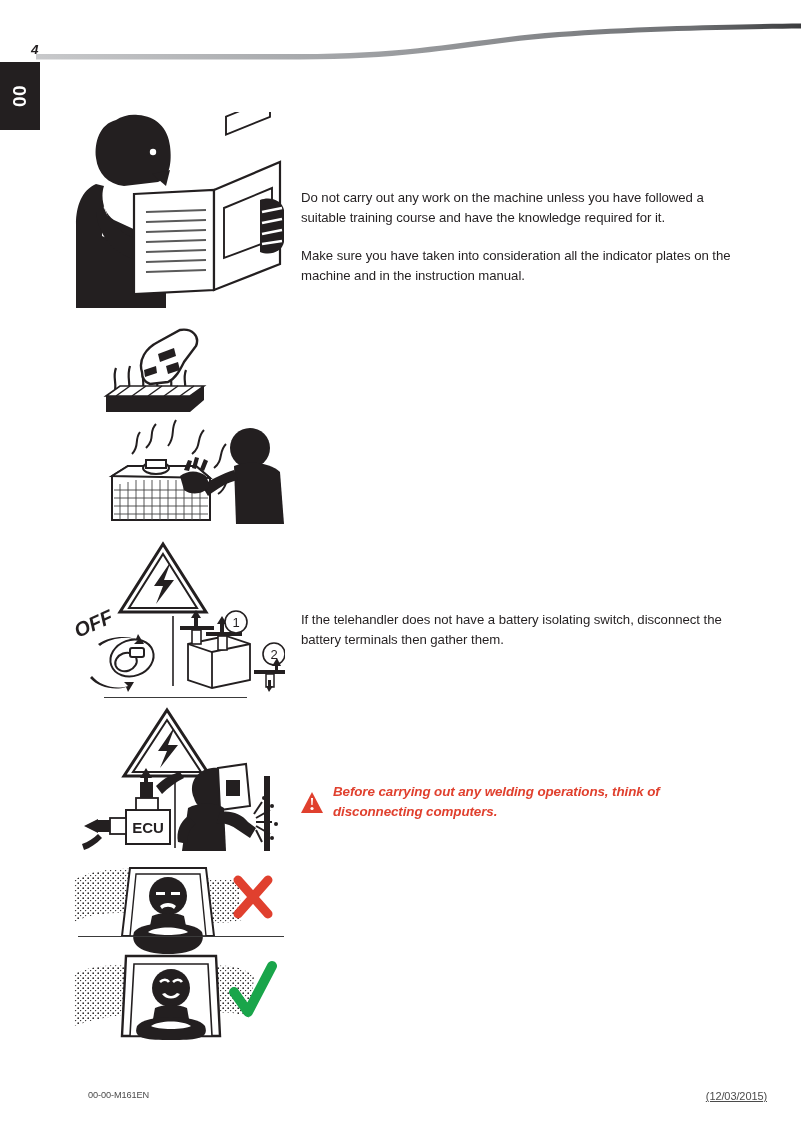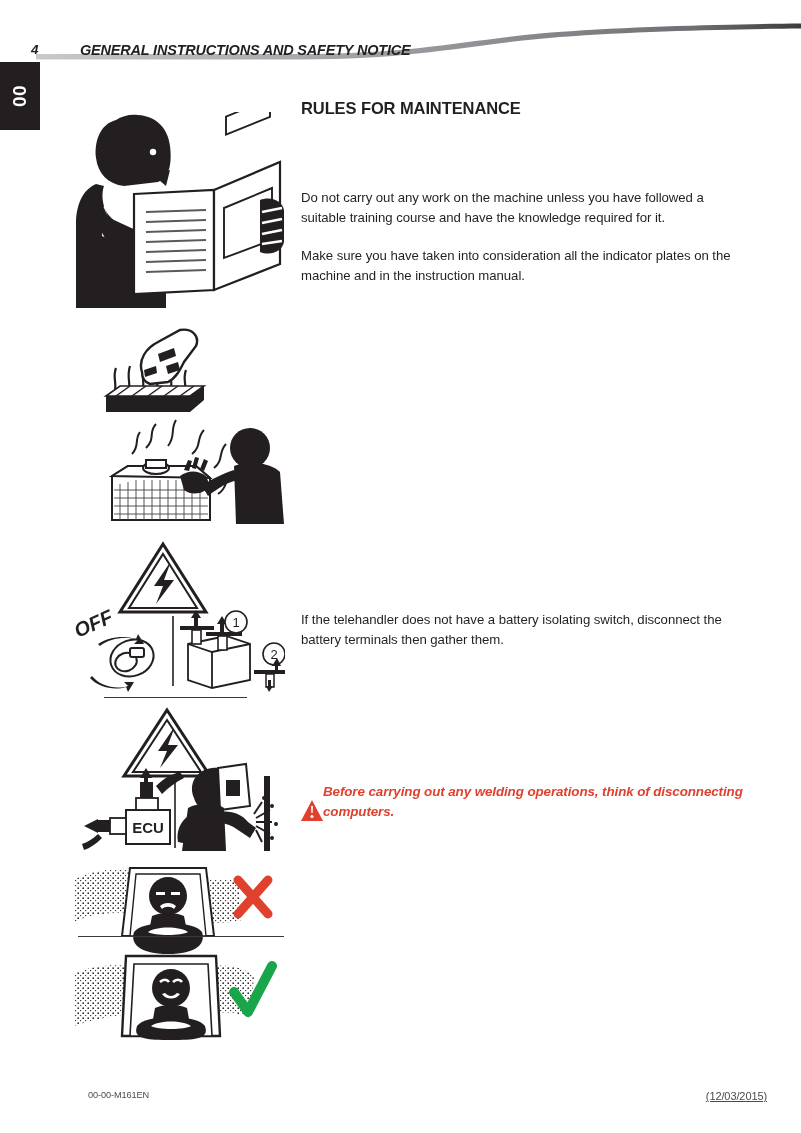--- a/index.html
+++ b/index.html
@@ -105,21 +105,22 @@
   #text-2 { left: 301px; top: 416px; width: 441px; }
   #text-3 { left: 301px; top: 610px; width: 441px; }
   #text-5 { left: 301px; top: 956px; width: 441px; }
 
   
   #warning-block {
     position: absolute;
     left: 301px; top: 782px;
     width: 450px;
     display: flex;
-    align-items: flex-end;
+    gap: 10px;
+    align-items: center;
   }
   #warning-icon { flex: 0 0 auto; margin-top: 2px; }
   #warning-text {
     font-size: 13.4px;
     line-height: 19.5px;
     font-weight: bold;
     font-style: italic;
     color: #e0402e;
     letter-spacing: -0.1px;
   }
@@ -175,28 +176,26 @@
           <stop offset="0.86" stop-color="#6d6f72"></stop>
           <stop offset="1" stop-color="#3b3c3e"></stop>
         </linearGradient>
       </defs>
       <path d="M 36 39.5 L 300 39.5 C 420 39.5 470 24 560 17 C 640 11 740 9 801 8.5
                L 801 3.5 C 740 4 640 6 558 12 C 468 19 420 34 300 34 L 36 34 Z" fill="url(#swgrad)"></path>
     </svg>
 
     <div id="page-number">4</div>
 
-    <div id="header-title">GENERAL INSTRUCTIONS AND SAFETY NOTICE</div>
   </div>
 
   <div id="section-tab">
     <div id="section-tab-label">00</div>
   </div>
 
-  <div id="content-heading">RULES FOR MAINTENANCE</div>
 
   <svg class="illus" id="illus-1" width="214" height="196" viewBox="0 0 214 196">
     <g fill="#231f20">
 
       <path d="M42 8 C26 12 20 30 22 46 C24 62 34 72 50 74 L84 70
                C96 66 98 50 96 34 C94 16 82 4 64 3 C56 2 48 4 42 8 Z"></path>
 
       <circle cx="79" cy="40" r="3.2" fill="#ffffff"></circle>
 
       <path d="M78 62 L96 58 L92 74 Z"></path>

